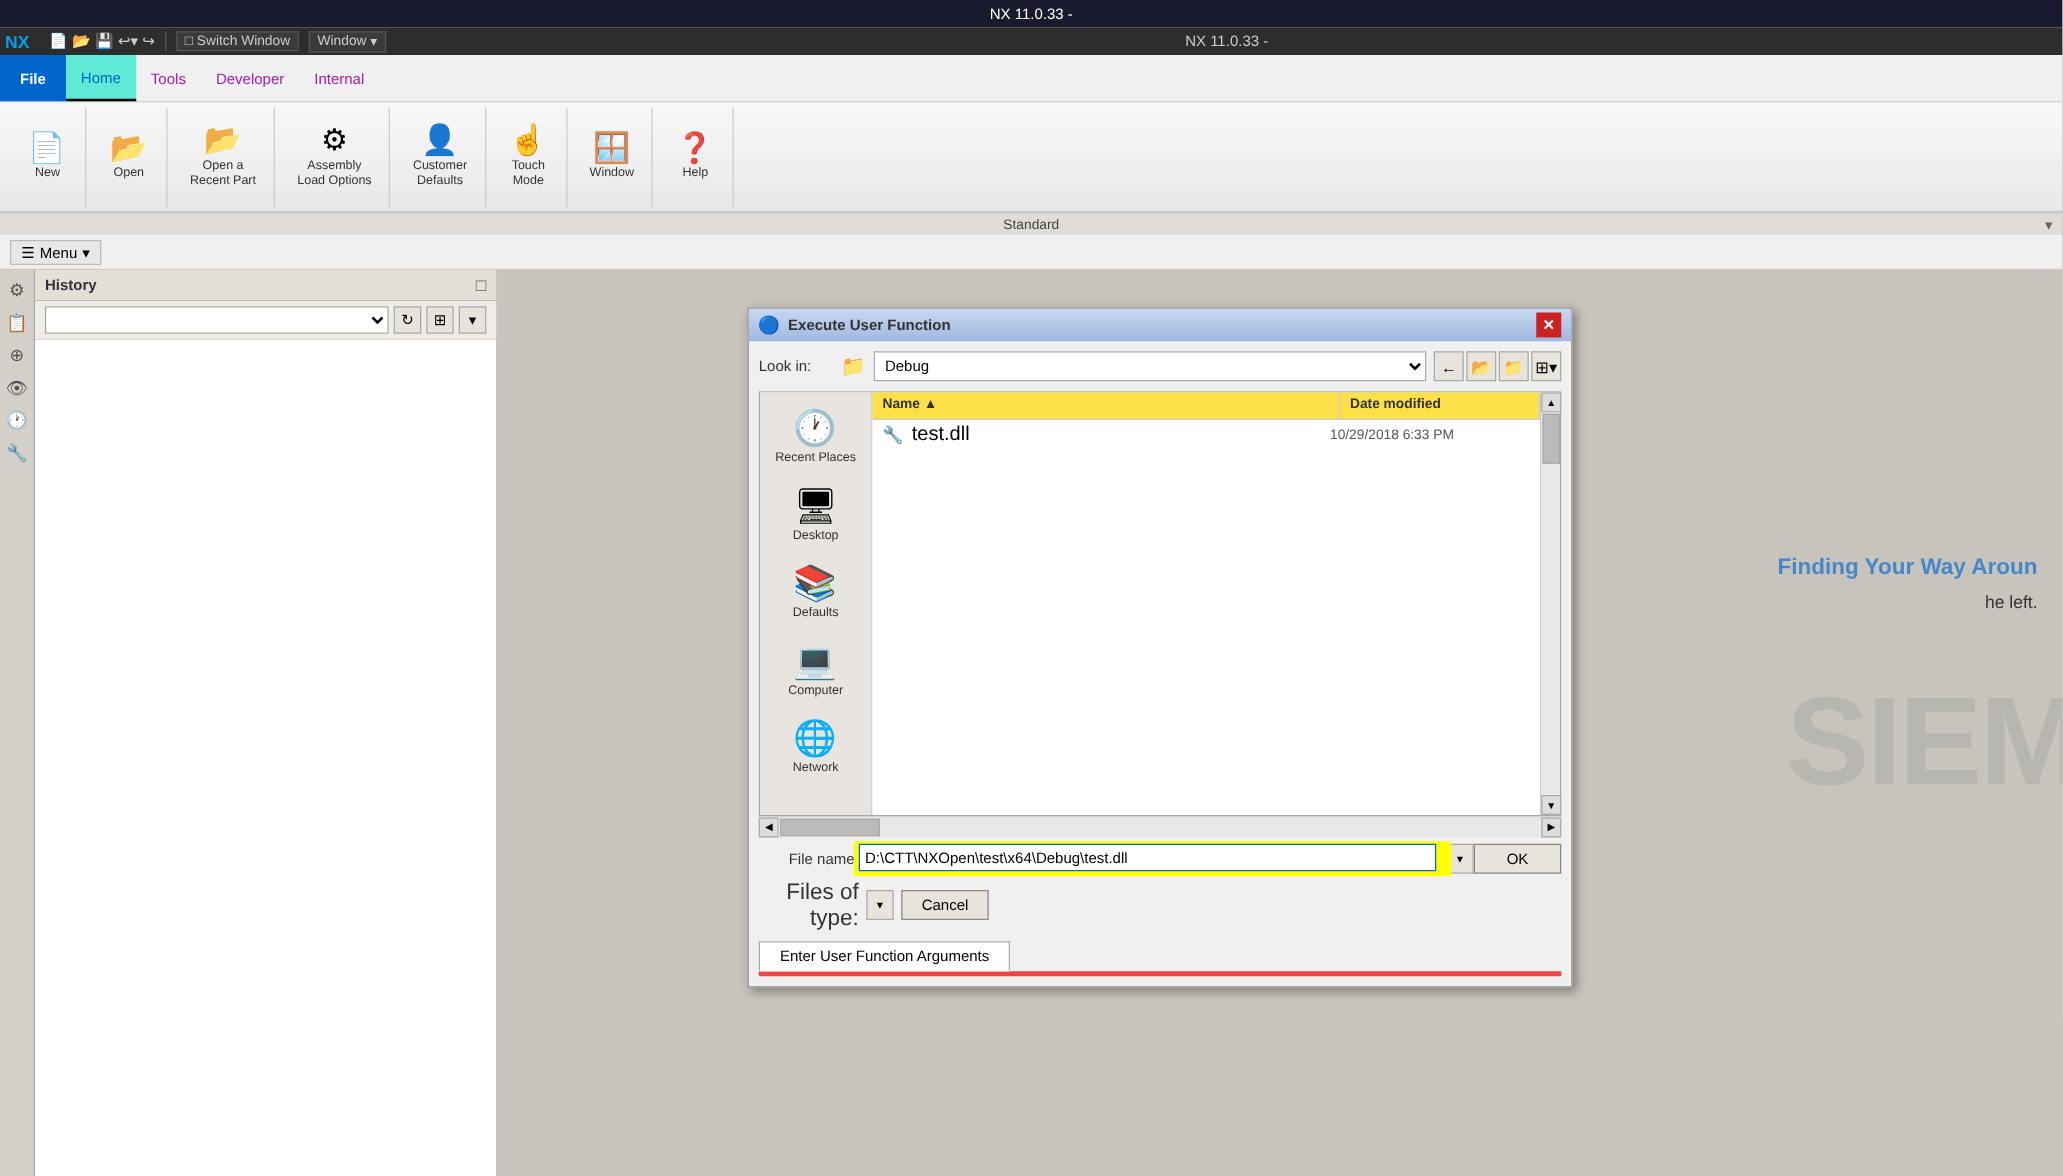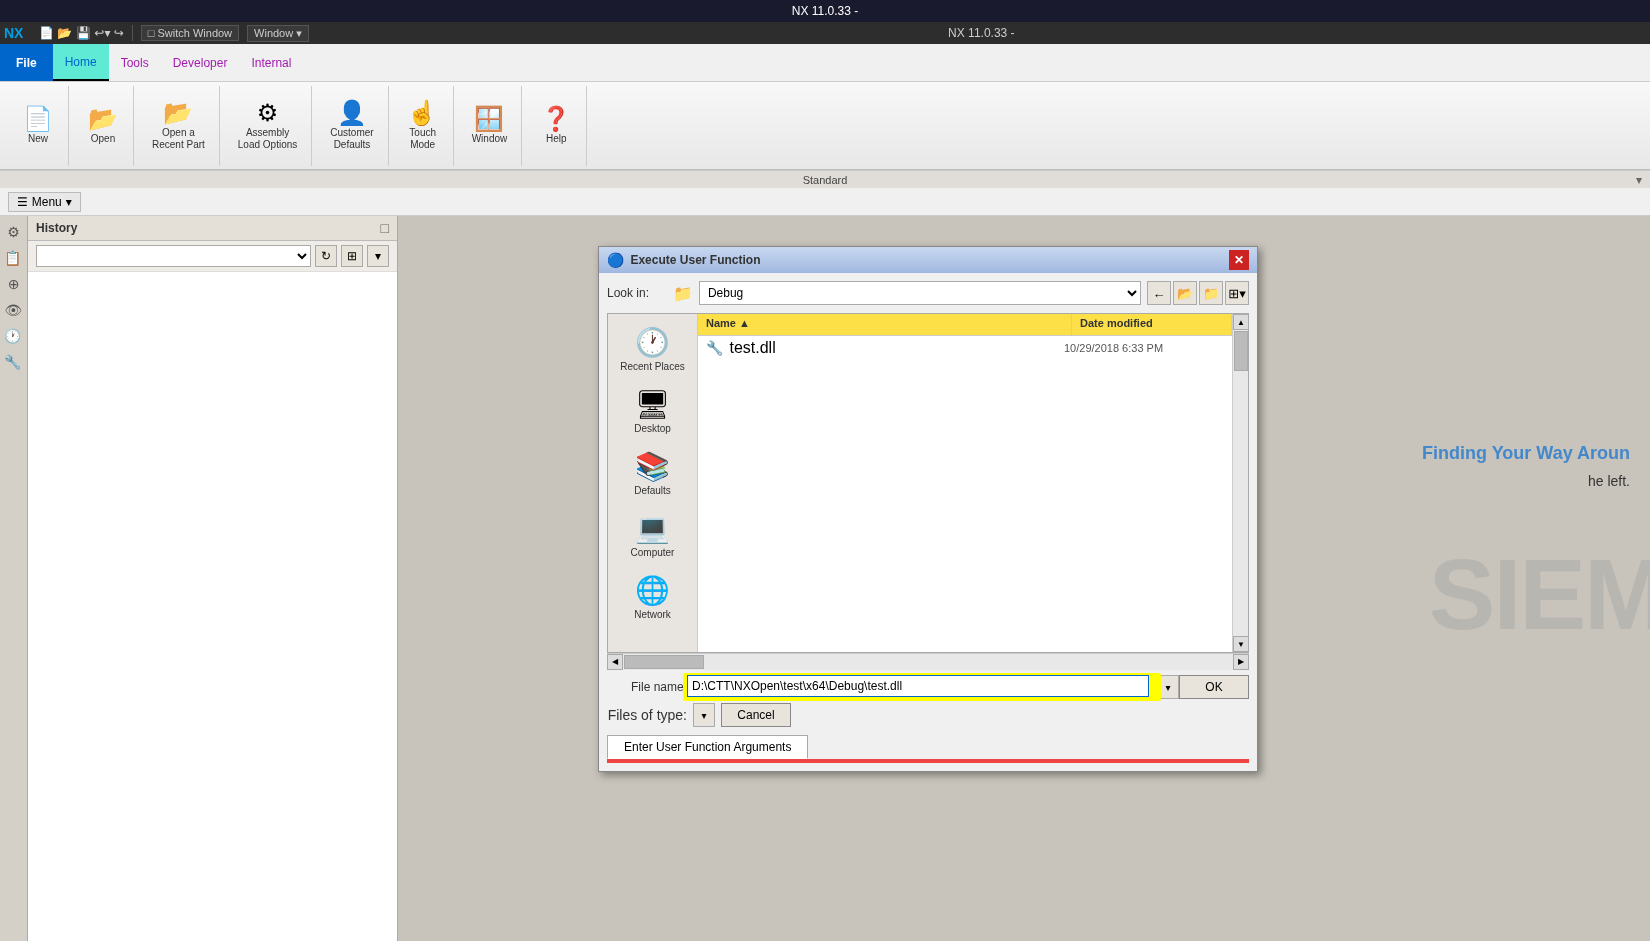--- a/index.html
+++ b/index.html
@@ -462,21 +462,21 @@
       cursor: pointer;
       font-size: 12px;
     }
 
     #filetype-row {
       display: flex;
       align-items: center;
       margin-top: 4px;
       gap: 6px;
     }
-    #filetype-label { font-size: 14px; color: #333; width: 80px; text-align: right; }
+    #filetype-label { font-size: 18px; color: #333; width: 80px; text-align: right; }
     #filetype-dropdown {
       flex: 1;
       height: 24px;
       border: 1px solid #aaa;
       background: white;
       font-size: 12px;
       padding: 0 4px;
       appearance: none;
     }
     #filetype-dropdown-btn {

